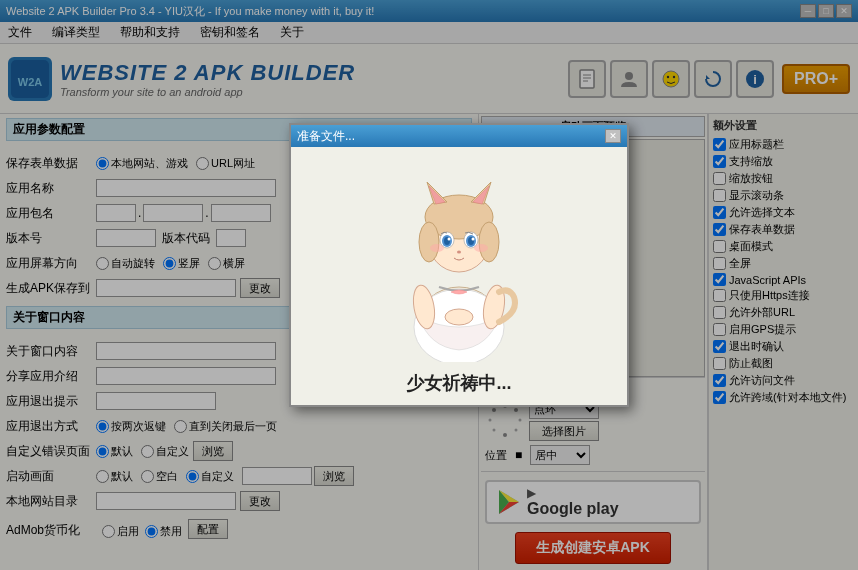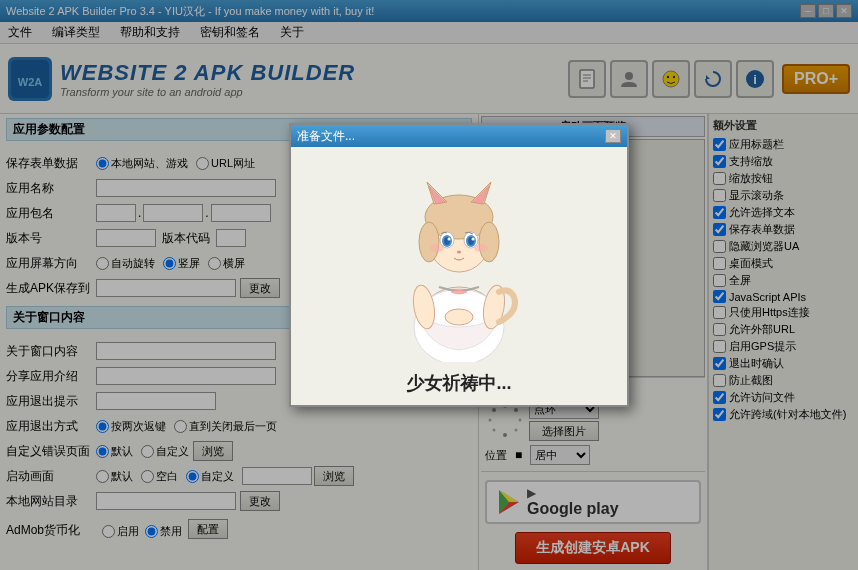--- a/index.html
+++ b/index.html
@@ -578,24 +578,20 @@
         <div class="checkbox-item">
           <input type="checkbox" checked="" style="">
           <span>允许选择文本</span>
         </div>
         <div class="checkbox-item">
           <input type="checkbox" checked="" style="">
           <span>保存表单数据</span>
         </div>
         <div class="checkbox-item">
           <input type="checkbox" style="">
-          <span>隐藏浏览器UA</span>
-        </div>
-        <div class="checkbox-item">
-          <input type="checkbox" style="">
           <span>桌面模式</span>
         </div>
         <div class="checkbox-item">
           <input type="checkbox" style="">
           <span>全屏</span>
         </div>
         <div class="checkbox-item">
           <input type="checkbox" checked="" style="">
           <span>JavaScript APIs</span>
         </div>

